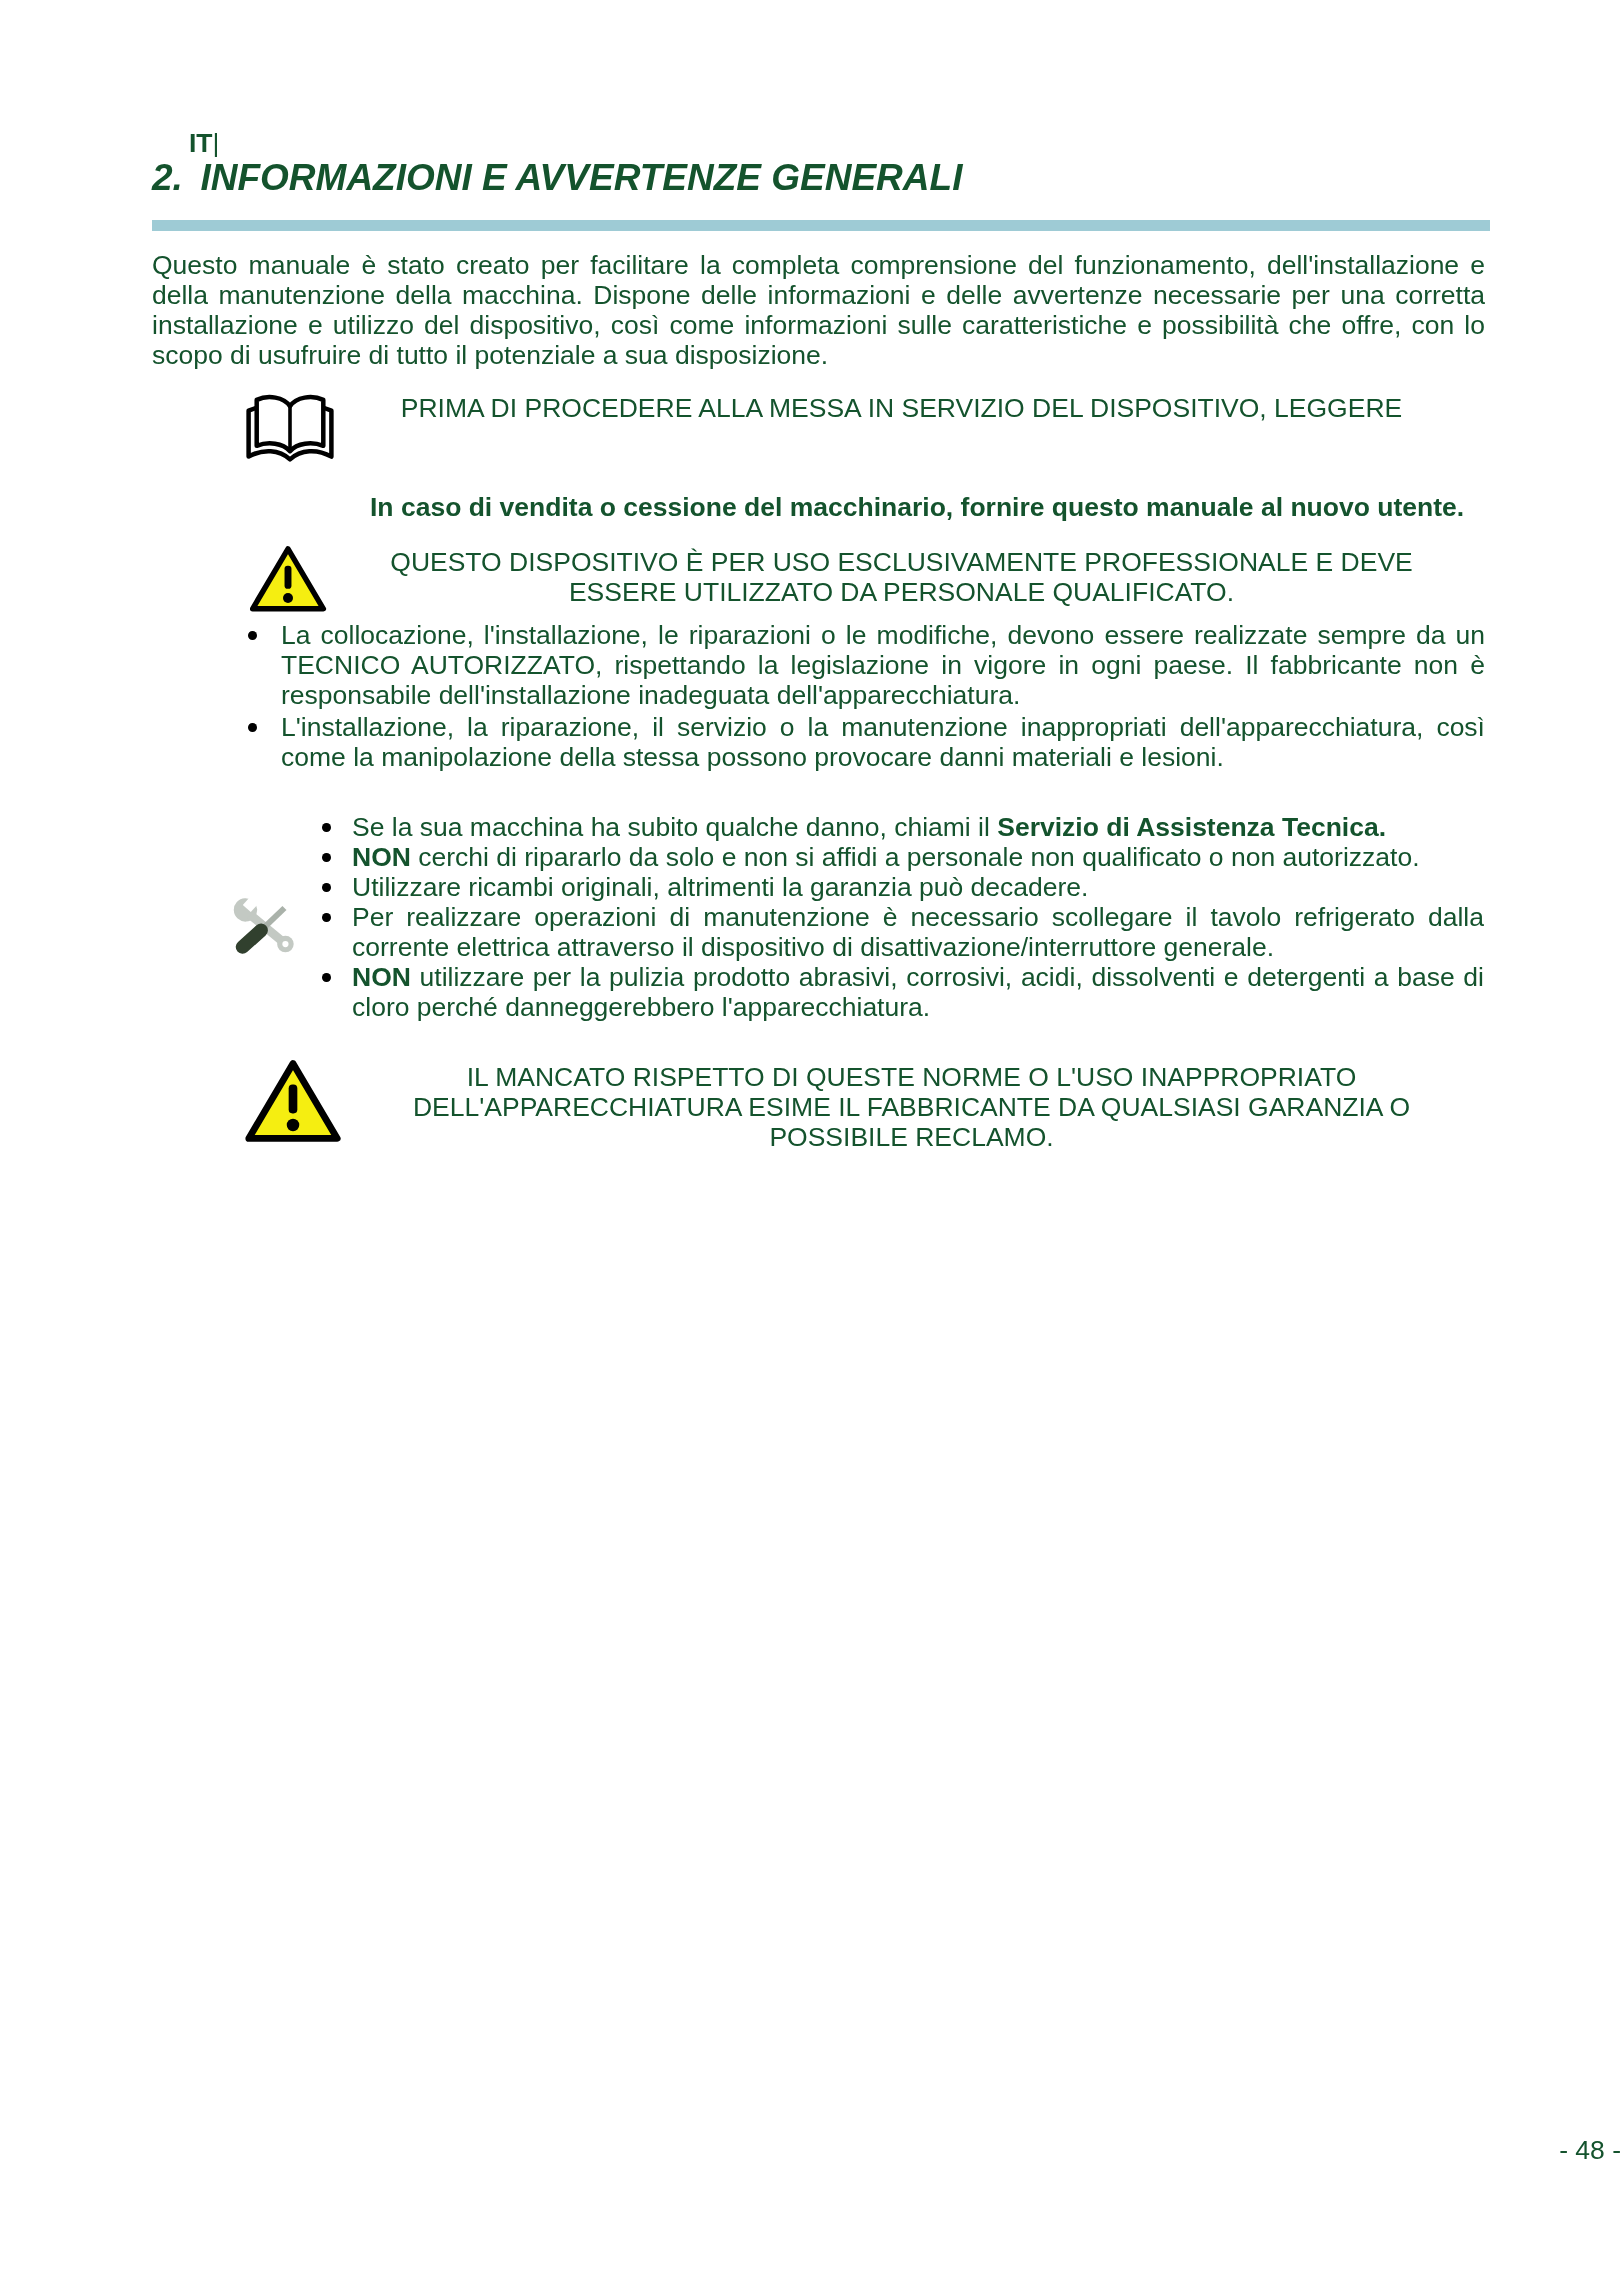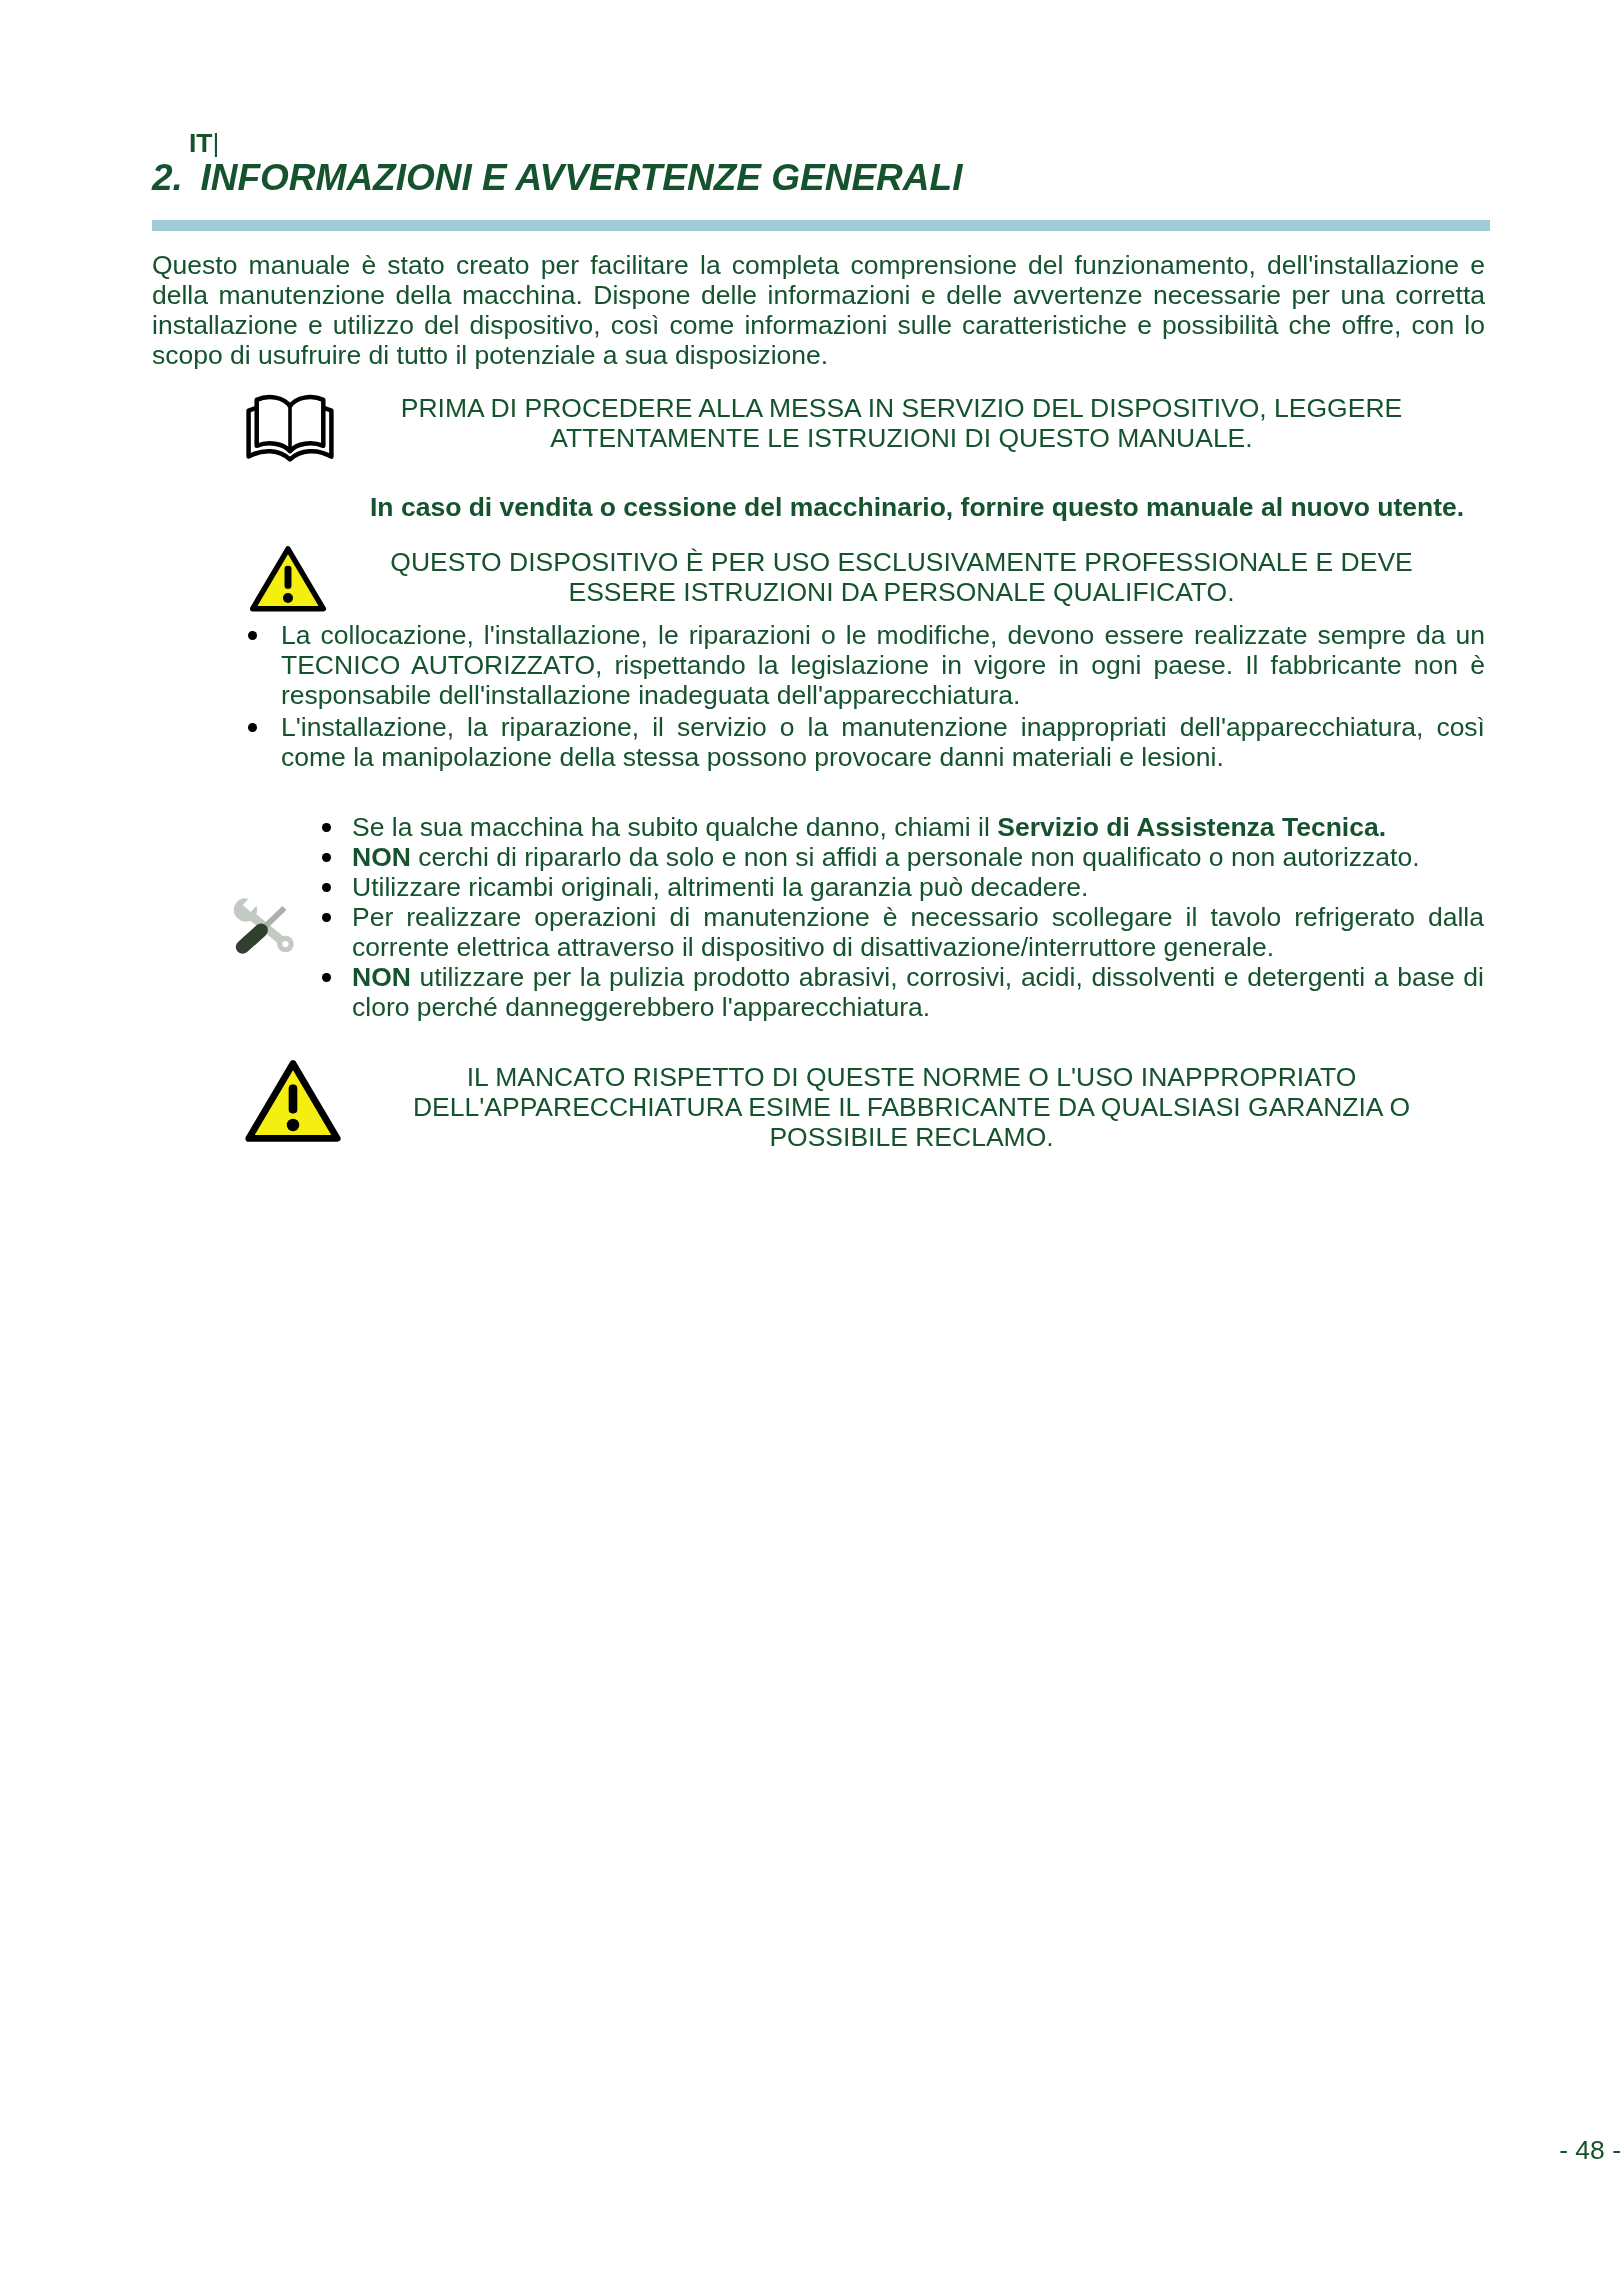--- a/index.html
+++ b/index.html
@@ -71,36 +71,35 @@
   <div class="abs book-icon">
     <svg width="90" height="80" viewBox="0 0 100 88" aria-hidden="true">
       <path d="M12 24 L4 27 L4 78 C20 69 38 70 50 81 C62 70 80 69 96 78 L96 27 L88 24" fill="#ffffff" stroke="#000000" stroke-width="5" stroke-linejoin="round"></path>
       <path d="M50 22 C43 12 26 9 13 15 L13 66 C26 61 42 63 50 72 C58 63 74 61 87 66 L87 15 C74 9 57 12 50 22 Z" fill="#ffffff" stroke="#000000" stroke-width="5" stroke-linejoin="round"></path>
       <line x1="50" y1="22" x2="50" y2="72" stroke="#000000" stroke-width="4"></line>
     </svg>
   </div>
 
   <div class="abs center-block manual-heading">
     <div class="center-line">PRIMA DI PROCEDERE ALLA MESSA IN SERVIZIO DEL DISPOSITIVO, LEGGERE</div>
-    <div class="center-line">ATTENTAMENTE LE ISTRUZIONI DI QUESTO MANUALE.</div>
   </div>
 
   <div class="abs transfer-line">In caso di vendita o cessione del macchinario, fornire questo manuale al nuovo utente.</div>
 
   <div class="abs tri-icon-1">
     <svg width="80" height="74" viewBox="0 0 104 92" aria-hidden="true">
       <path d="M52 8 L98 86 L6 86 Z" fill="#f5ee11" stroke="#000000" stroke-width="7" stroke-linejoin="round"></path>
       <rect x="47.5" y="30" width="9" height="30" rx="4" fill="#000000"></rect>
       <circle cx="52" cy="72" r="6.5" fill="#000000"></circle>
     </svg>
   </div>
 
   <div class="abs center-block prof-warning">
     <div class="center-line">QUESTO DISPOSITIVO È PER USO ESCLUSIVAMENTE PROFESSIONALE E DEVE</div>
-    <div class="center-line">ESSERE ISTRUZIONI DA PERSONALE QUALIFICATO.</div>
+    <div class="center-line">ESSERE UTILIZZATO DA PERSONALE QUALIFICATO.</div>
   </div>
 
   <ul class="abs blist list1">
     <li>
       <span class="dot"></span>
       <span>La collocazione, l'installazione, le riparazioni o le modifiche, devono essere realizzate sempre da un TECNICO AUTORIZZATO, rispettando la legislazione in vigore in ogni paese. Il fabbricante non è responsabile dell'installazione inadeguata dell'apparecchiatura.</span>
     </li>
     <li>
       <span class="dot"></span>
       <span>L'installazione, la riparazione, il servizio o la manutenzione inappropriati dell'apparecchiatura, così come la manipolazione della stessa possono provocare danni materiali e lesioni.</span>

